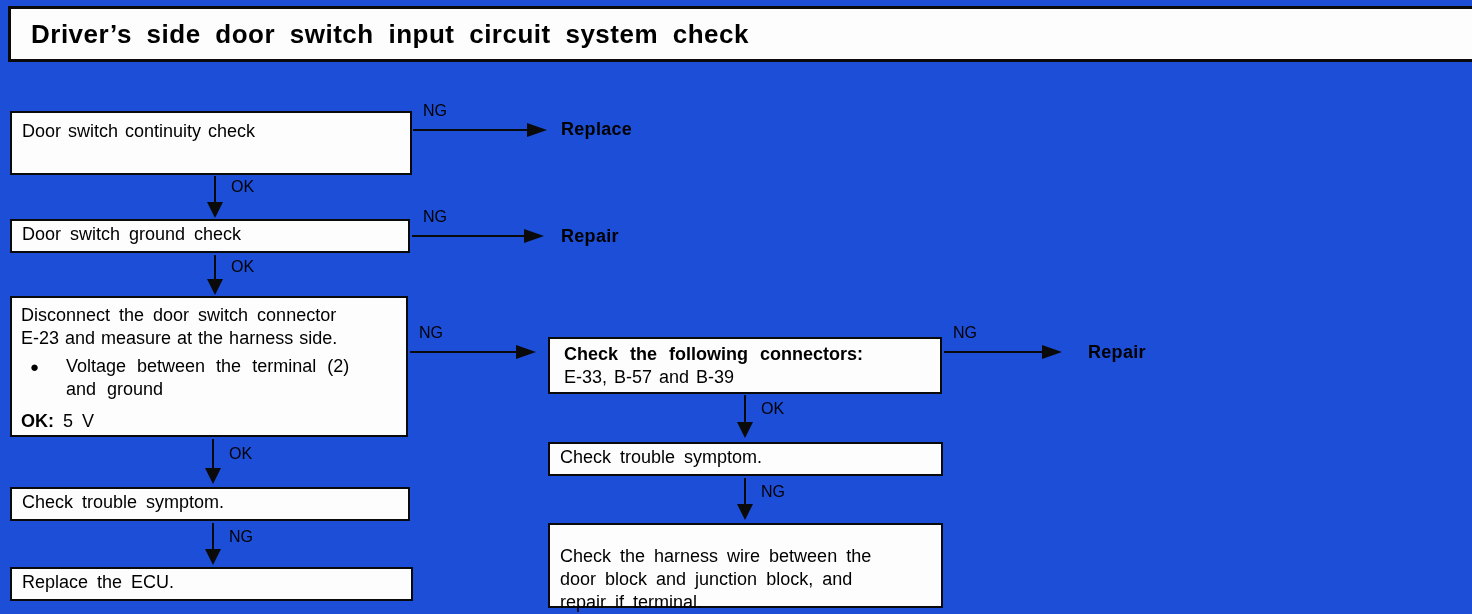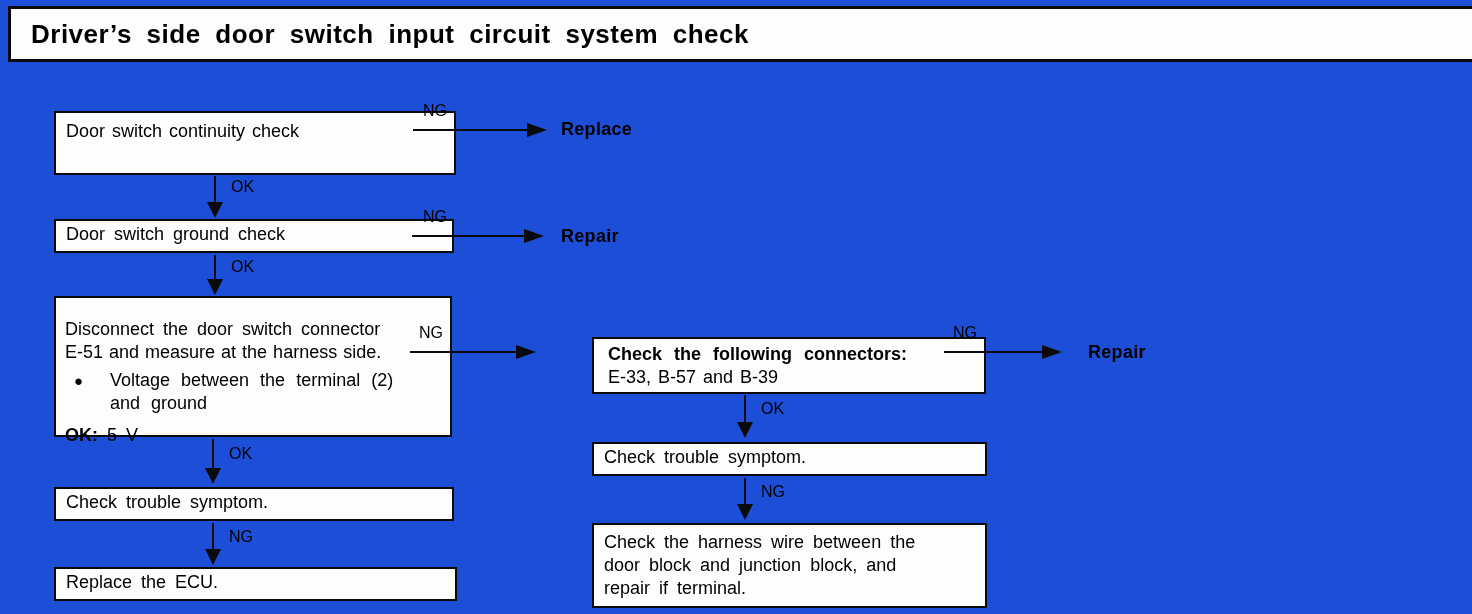--- a/index.html
+++ b/index.html
@@ -11,21 +11,20 @@
     border:3px solid #0a0a0a;background:#fdfdfd;
     font-size:26px;font-weight:bold;line-height:50px;
     padding-left:20px;word-spacing:7px;letter-spacing:0.5px;
     box-sizing:content-box;
   }
 
   .box{
     position:absolute;border:2px solid #0a0a0a;background:#fdfdfd;
     font-size:18px;line-height:23px;word-spacing:4px;
     box-sizing:border-box;
-    margin-left:44px;
   }
   .pad{padding:2px 10px;}
 
   .edge-label{
     position:absolute;font-size:16px;line-height:22px;word-spacing:normal;
   }
   .terminal{
     position:absolute;font-size:18px;font-weight:bold;line-height:22px;
     letter-spacing:0.3px;
   }
@@ -67,23 +66,23 @@
 
   <div class="box pad" style="left:10px;top:219px;width:400px;height:34px;">
     <span>Door switch ground check</span>
   </div>
   <div class="edge-label" style="left:423px;top:206px;">NG</div>
   <div class="h-arrow" style="left:412px;top:235px;width:112px;"></div>
   <div class="terminal" style="left:561px;top:225px;">Repair</div>
   <div class="v-arrow" style="left:214px;top:255px;height:24px;"></div>
   <div class="edge-label" style="left:231px;top:256px;">OK</div>
 
-  <div class="box" style="left:10px;top:296px;width:398px;height:141px;padding:20px 9px;">
+  <div class="box" style="left:10px;top:296px;width:398px;height:141px;padding:6px 9px;">
     <div>Disconnect the door switch connector</div>
-    <div style="word-spacing:1px;">E-51 and measure at the harness side.</div>
+    <div style="word-spacing:1px;">E-23 and measure at the harness side.</div>
     <div class="bullet-row">
       <span class="bullet-glyph">●</span>
       <span style="word-spacing:6px;">
         <span>Voltage between the terminal (2)</span><br>
         <span>and ground</span>
       </span>
     </div>
     <div class="ok-line">
       <span class="bold">OK:</span>
       <span>5 V</span>
@@ -103,21 +102,21 @@
   <div class="v-arrow" style="left:744px;top:395px;height:27px;"></div>
   <div class="edge-label" style="left:761px;top:398px;">OK</div>
 
   <div class="box pad" style="left:548px;top:442px;width:395px;height:34px;">
     <span>Check trouble symptom.</span>
   </div>
 
   <div class="v-arrow" style="left:744px;top:478px;height:26px;"></div>
   <div class="edge-label" style="left:761px;top:481px;">NG</div>
 
-  <div class="box" style="left:548px;top:523px;width:395px;height:85px;padding:6px 10px;">
+  <div class="box" style="left:548px;top:523px;width:395px;height:85px;padding:20px 10px;">
     <div>Check the harness wire between the</div>
     <div>door block and junction block, and</div>
     <div>repair if terminal.</div>
   </div>
 
   <div class="v-arrow" style="left:212px;top:439px;height:29px;"></div>
   <div class="edge-label" style="left:229px;top:443px;">OK</div>
 
   <div class="box pad" style="left:10px;top:487px;width:400px;height:34px;">
     <span>Check trouble symptom.</span>

